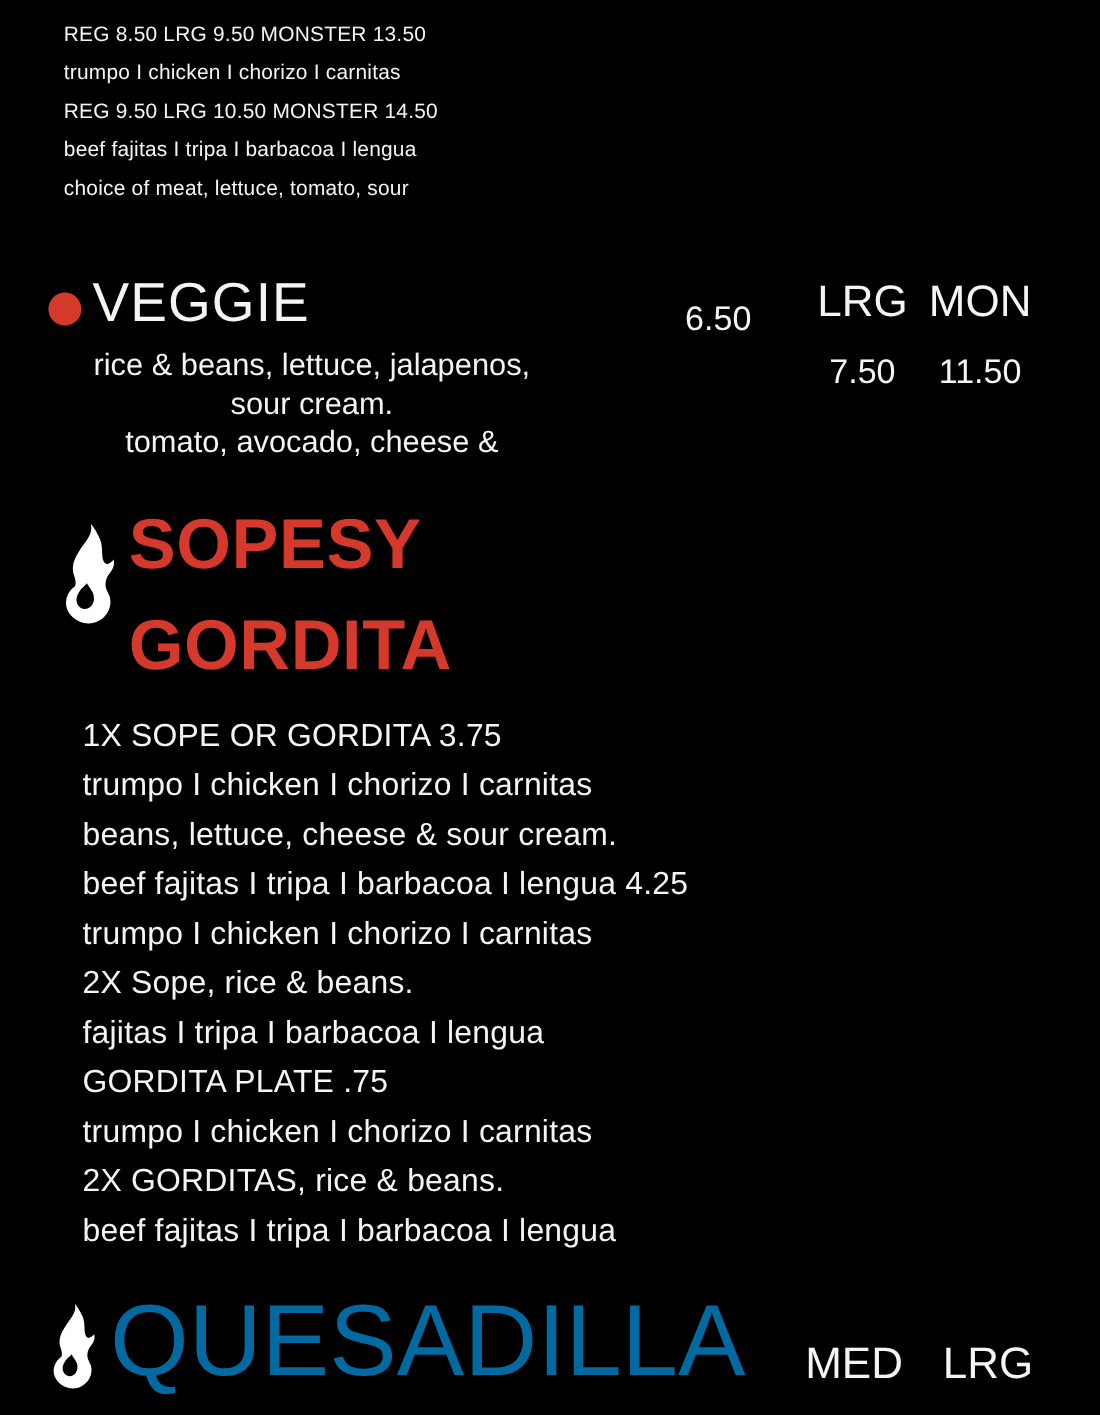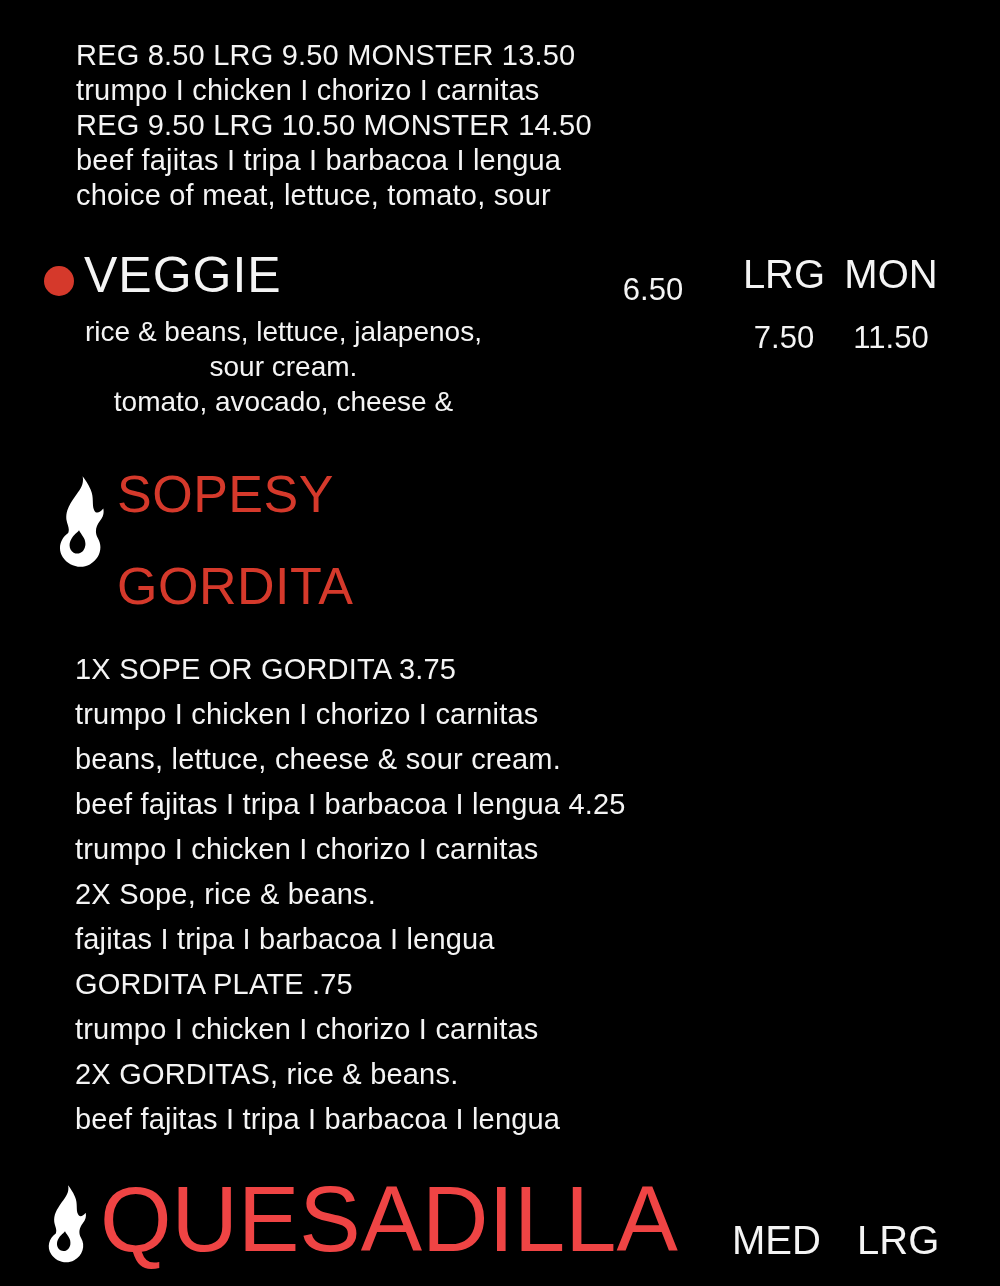--- a/index.html
+++ b/index.html
@@ -9,25 +9,24 @@
     height: 1286px;
     background: #000000;
     overflow: hidden;
     font-family: "Liberation Sans", sans-serif;
     color: #f4f4f4;
   }
   .abs { position: absolute; }
 
   
   .intro-block {
-    left: 76px; top: 14px;
-    font-size: 29px; line-height: 35px;
+    left: 58px; top: 14px;
+    font-size: 19px; line-height: 35px;
     letter-spacing: 0.2px;
     white-space: nowrap;
-    margin-top: 24px;
   }
 
   
   .bullet-dot {
     left: 44px; top: 266px;
     width: 30px; height: 30px;
     border-radius: 50%;
     background: #d5392b;
   }
   .veggie-title {
@@ -53,38 +52,38 @@
   .col-reg { left: 598px; width: 110px; }
   .col-lrg { left: 729px; width: 110px; }
   .col-mon { left: 831px; width: 120px; }
 
   
   .flame-top { left: 52px; top: 476px; width: 54px; height: 94px; }
   .sopes-title {
     left: 117px; top: 448px;
     margin: 0;
     color: #d5392b;
-    font-size: 52px; line-height: 92px;
-    font-weight: 400;
+    font-size: 64px; line-height: 92px;
+    font-weight: 700;
     letter-spacing: 0.5px;
     white-space: nowrap;
   }
   .items-list {
     left: 75px; top: 647px;
     font-size: 29px; line-height: 45px;
     letter-spacing: 0.2px;
     white-space: nowrap;
   }
 
   
   .flame-bottom { left: 42px; top: 1184px; width: 46px; height: 82px; }
   .quesadilla-title {
     left: 100px; top: 1168px;
     margin: 0;
-    color: #ef4444;
+    color: #0369a1;
     font-size: 92px; line-height: 102px;
     font-weight: 400;
     white-space: nowrap;
   }
   .bottom-size { top: 1216px; font-size: 40px; line-height: 48px; }
   .col-med-b { left: 732px; width: 100px; }
   .col-lrg-b { left: 857px; width: 100px; }
 
   .flame-svg { width: 100%; height: 100%; display: block; }
 </style>

